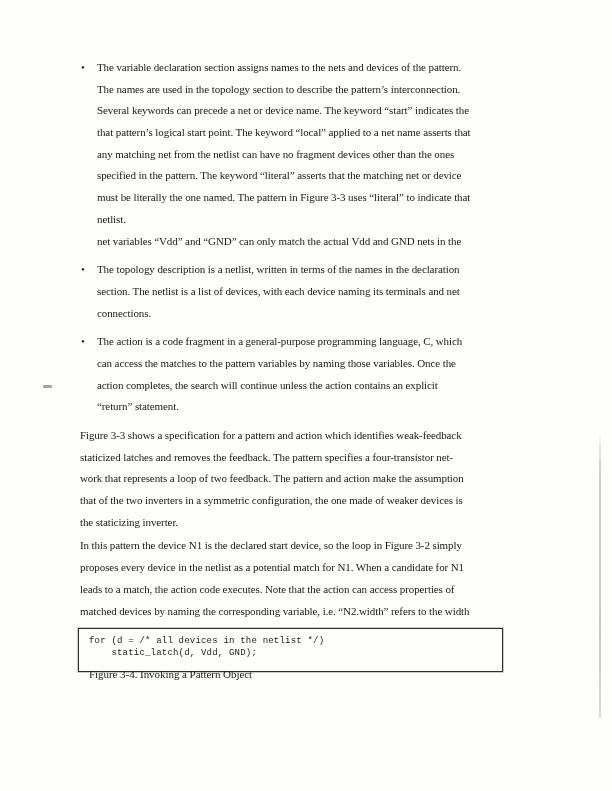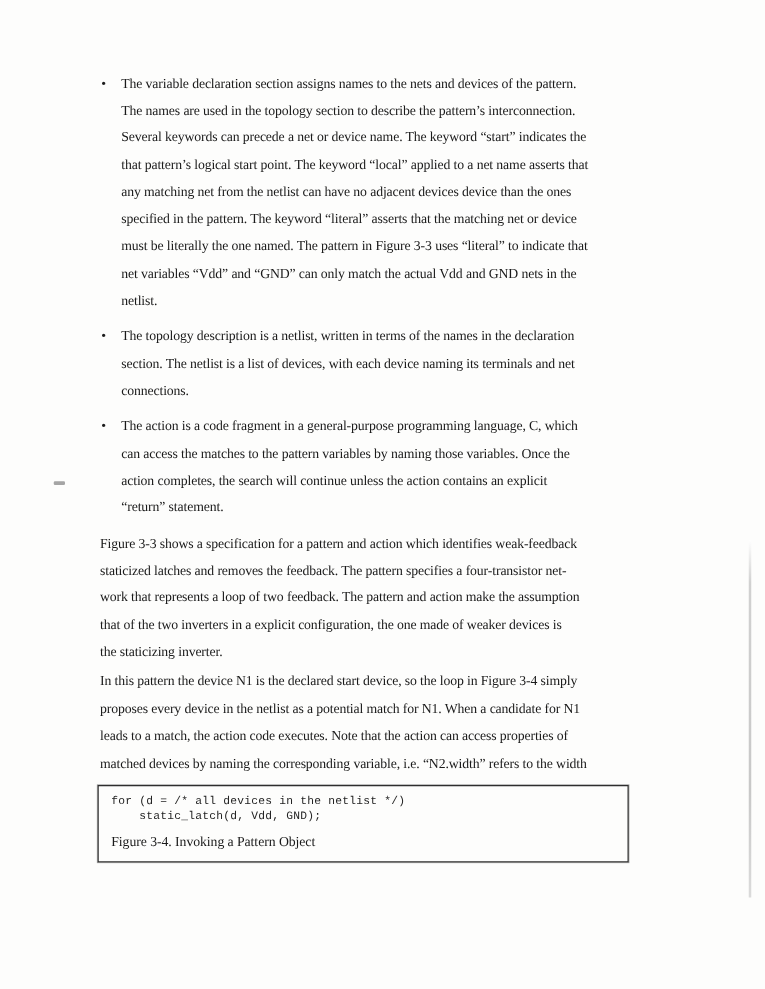--- a/index.html
+++ b/index.html
@@ -37,21 +37,21 @@
     font-size: 11px;
     line-height: 21.7px;
   }
   .para { margin-bottom: 0; }
   .gap-before-para { margin-top: 2px; }
   .figure-box {
     box-sizing: border-box;
     margin-left: -2px;
     margin-top: 6px;
     width: 425px;
-    height: 62px;
+    height: 44px;
     border: 1.3px solid #2e2e2e;
     box-shadow: 0 0 0 0.5px #9a9a9a;
     background: #fdfdfc;
     padding: 7px 0 0 10px;
   }
   .code-line {
     font-family: "Liberation Mono", "DejaVu Sans Mono", monospace;
     font-size: 9px;
     line-height: 11.5px;
     letter-spacing: 0.2px;
@@ -95,25 +95,25 @@
 
 <div class="page">
   <div class="content">
 
     <div class="bullet-item">
       <span class="bullet-marker">•</span>
       <div class="line">The variable declaration section assigns names to the nets and devices of the pattern.</div>
       <div class="line">The names are used in the topology section to describe the pattern’s interconnection.</div>
       <div class="line">Several keywords can precede a net or device name. The keyword “start” indicates the</div>
       <div class="line">that pattern’s logical start point. The keyword “local” applied to a net name asserts that</div>
-      <div class="line">any matching net from the netlist can have no adjacent devices device than the ones</div>
+      <div class="line">any matching net from the netlist can have no fragment devices other than the ones</div>
       <div class="line">specified in the pattern. The keyword “literal” asserts that the matching net or device</div>
       <div class="line">must be literally the one named. The pattern in Figure 3-3 uses “literal” to indicate that</div>
+      <div class="line">netlist.</div>
       <div class="line">net variables “Vdd” and “GND” can only match the actual Vdd and GND nets in the</div>
-      <div class="line">netlist.</div>
     </div>
 
     <div class="bullet-item">
       <span class="bullet-marker">•</span>
       <div class="line">The topology description is a netlist, written in terms of the names in the declaration</div>
       <div class="line">section. The netlist is a list of devices, with each device naming its terminals and net</div>
       <div class="line">connections.</div>
     </div>
 
     <div class="bullet-item">
@@ -121,26 +121,26 @@
       <div class="line">The action is a code fragment in a general-purpose programming language, C, which</div>
       <div class="line">can access the matches to the pattern variables by naming those variables. Once the</div>
       <div class="line">action completes, the search will continue unless the action contains an explicit</div>
       <div class="line">“return” statement.</div>
     </div>
 
     <div class="para gap-before-para">
       <div class="line">Figure 3-3 shows a specification for a pattern and action which identifies weak-feedback</div>
       <div class="line">staticized latches and removes the feedback. The pattern specifies a four-transistor net-</div>
       <div class="line">work that represents a loop of two feedback. The pattern and action make the assumption</div>
-      <div class="line">that of the two inverters in a explicit configuration, the one made of weaker devices is</div>
+      <div class="line">that of the two inverters in a symmetric configuration, the one made of weaker devices is</div>
       <div class="line">the staticizing inverter.</div>
     </div>
 
     <div class="para gap-before-para">
-      <div class="line">In this pattern the device N1 is the declared start device, so the loop in Figure 3-4 simply</div>
+      <div class="line">In this pattern the device N1 is the declared start device, so the loop in Figure 3-2 simply</div>
       <div class="line">proposes every device in the netlist as a potential match for N1. When a candidate for N1</div>
       <div class="line">leads to a match, the action code executes. Note that the action can access properties of</div>
       <div class="line">matched devices by naming the corresponding variable, i.e. “N2.width” refers to the width</div>
     </div>
 
     <div class="figure-box">
       <div class="code-line">for (d = /* all devices in the netlist */)</div>
       <div class="code-line">    static_latch(d, Vdd, GND);</div>
       <div class="figure-caption">
         <span class="cap-label">Figure 3-4</span><span>. Invoking a Pattern Object</span>

